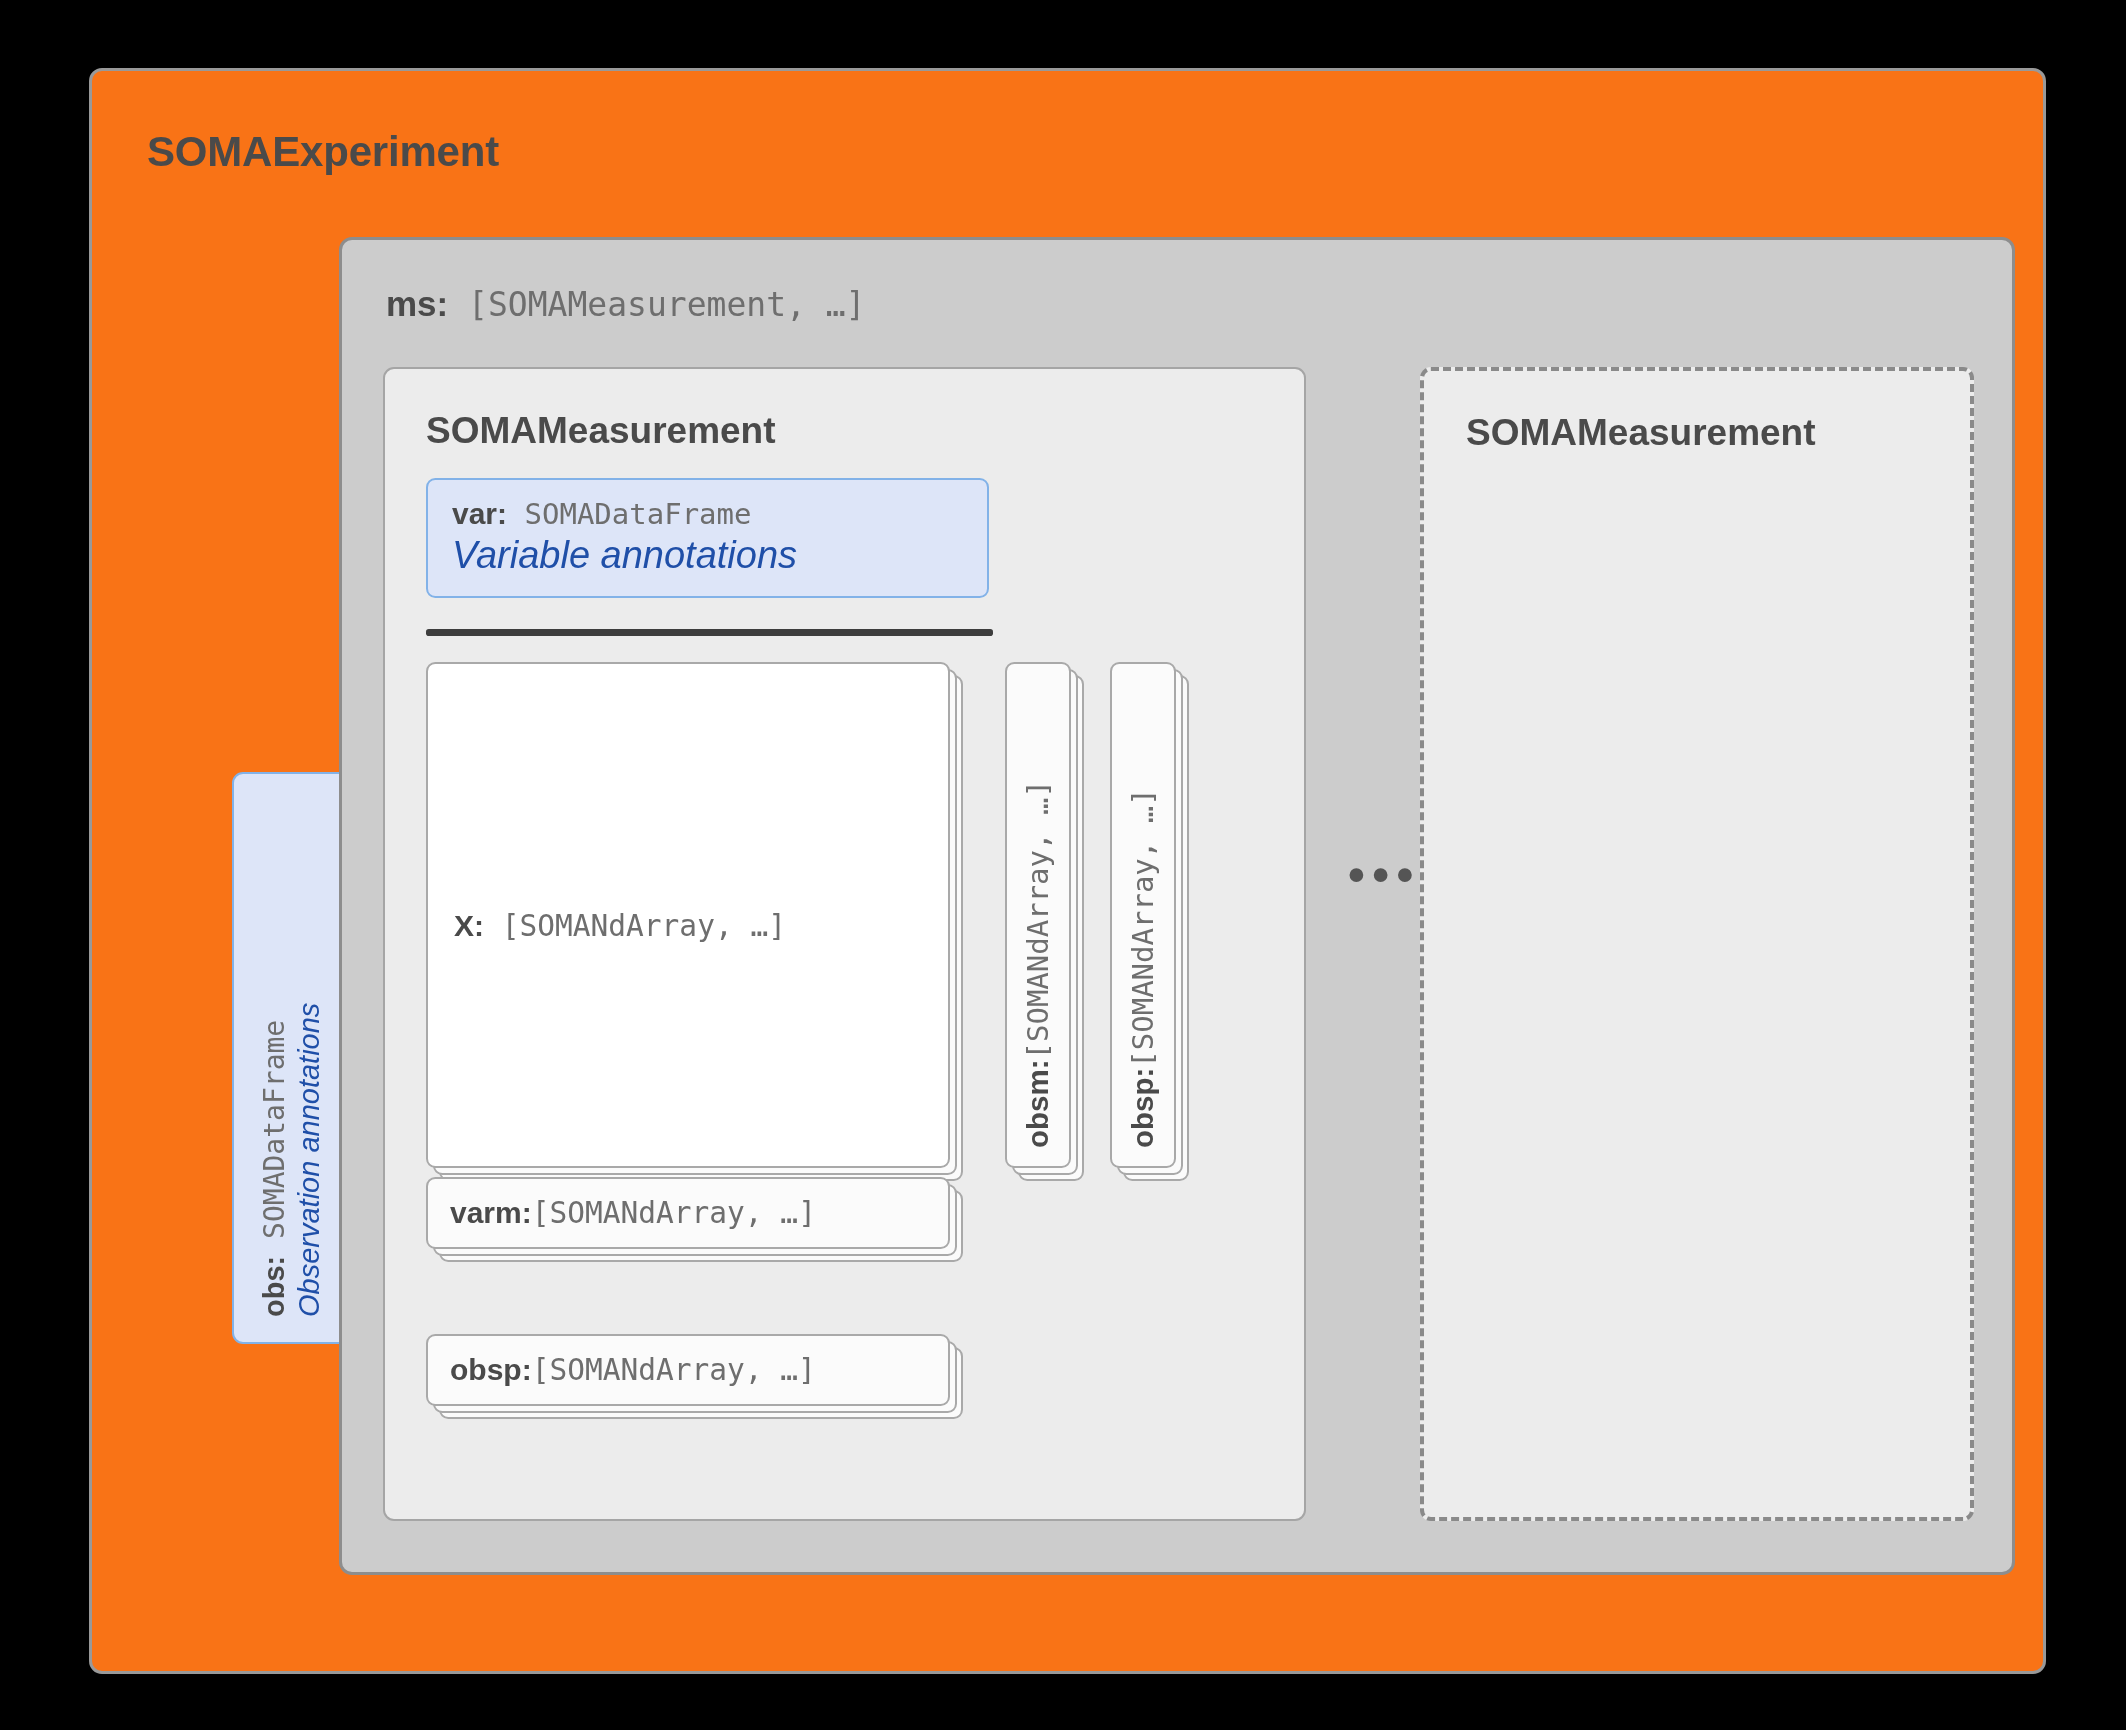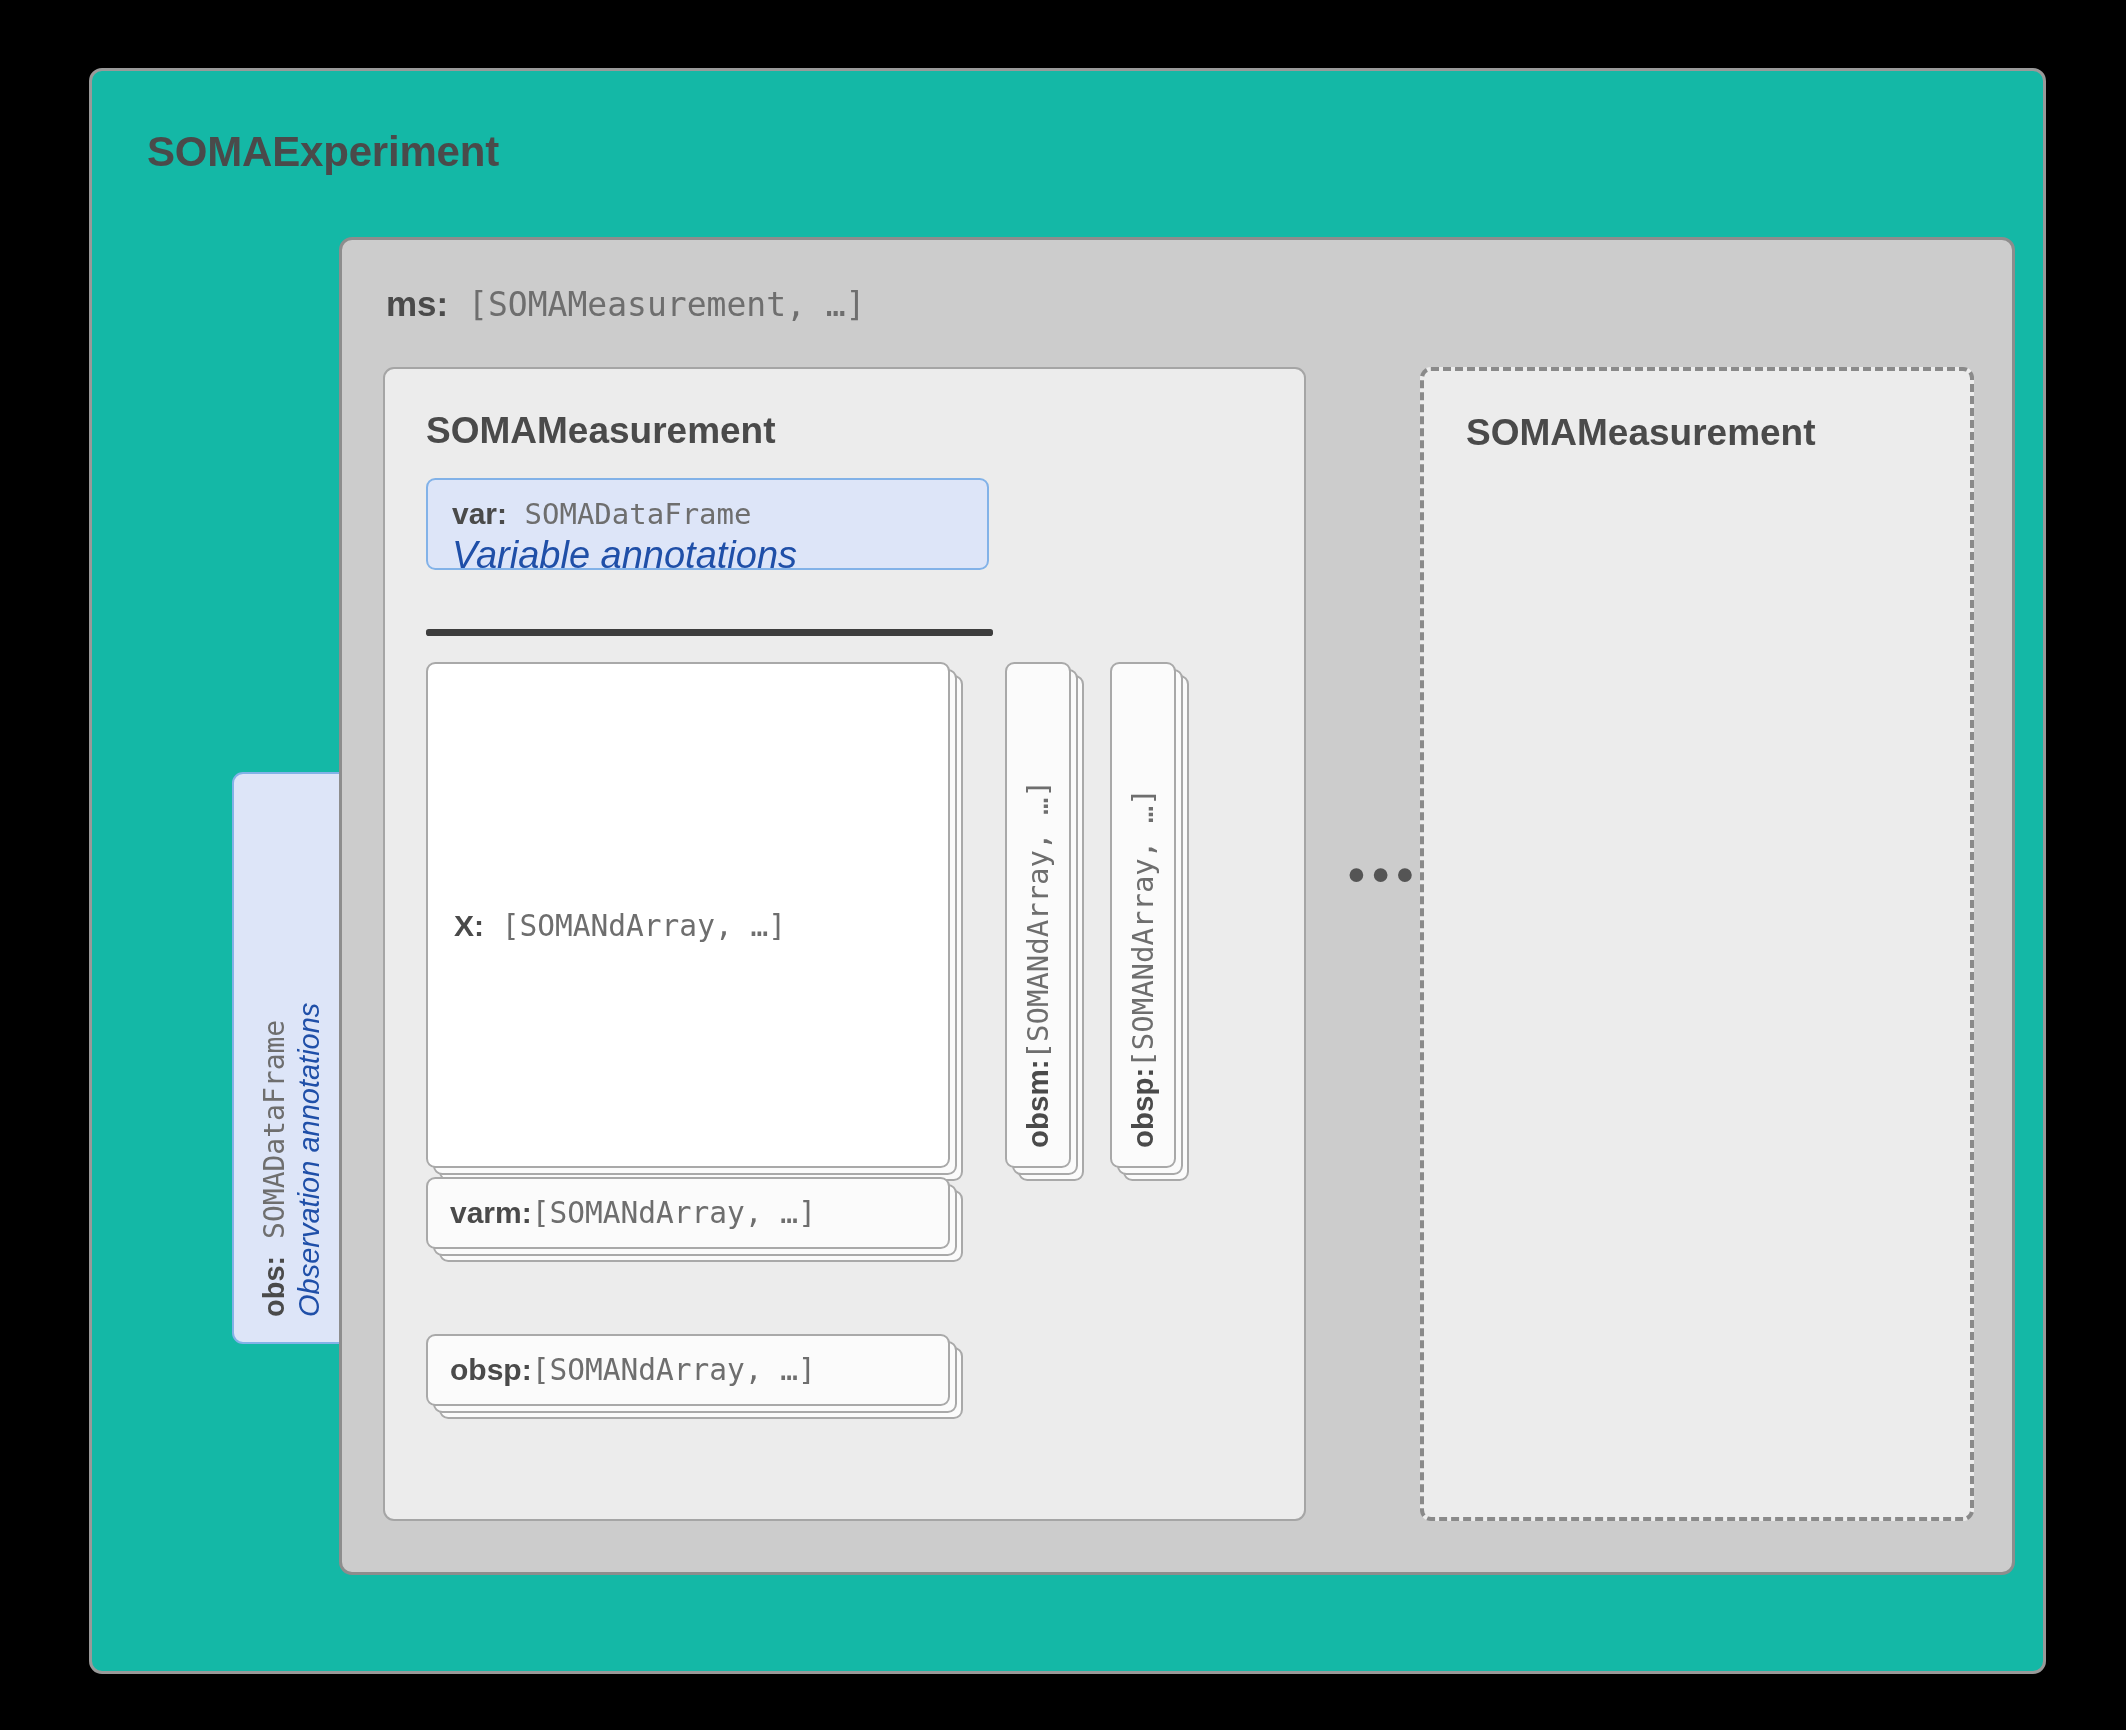--- a/index.html
+++ b/index.html
@@ -31,21 +31,21 @@
     color: #1f4fa8;
   }
 
   
   #experiment-box {
     position: absolute;
     left: 89px;
     top: 68px;
     width: 1957px;
     height: 1606px;
-    background: #14b8a6;
+    background: #f97316;
     border: 3.7px solid #999999;
     border-radius: 13px;
     box-sizing: border-box;
   }
   #experiment-title {
     position: absolute;
     left: 55px;
     top: 57px;
     font-size: 42px;
     font-weight: bold;
@@ -95,21 +95,21 @@
     font-weight: bold;
     color: #4a4a4a;
   }
 
   
   #var-box {
     position: absolute;
     left: 41px;
     top: 109px;
     width: 563px;
-    height: 92px;
+    height: 120px;
     background: #dde5f8;
     border: 2.8px solid #82b2e8;
     border-radius: 9.2px;
     box-sizing: border-box;
     padding: 14.8px 0 0 24px;
   }
   #var-box .line1 { font-size: 30px; white-space: nowrap; line-height: 1.25; }
   #var-box .line1 .mono { font-size: 29px; }
   #var-box .line2 { font-size: 38px; white-space: nowrap; line-height: 1.25; }
 

